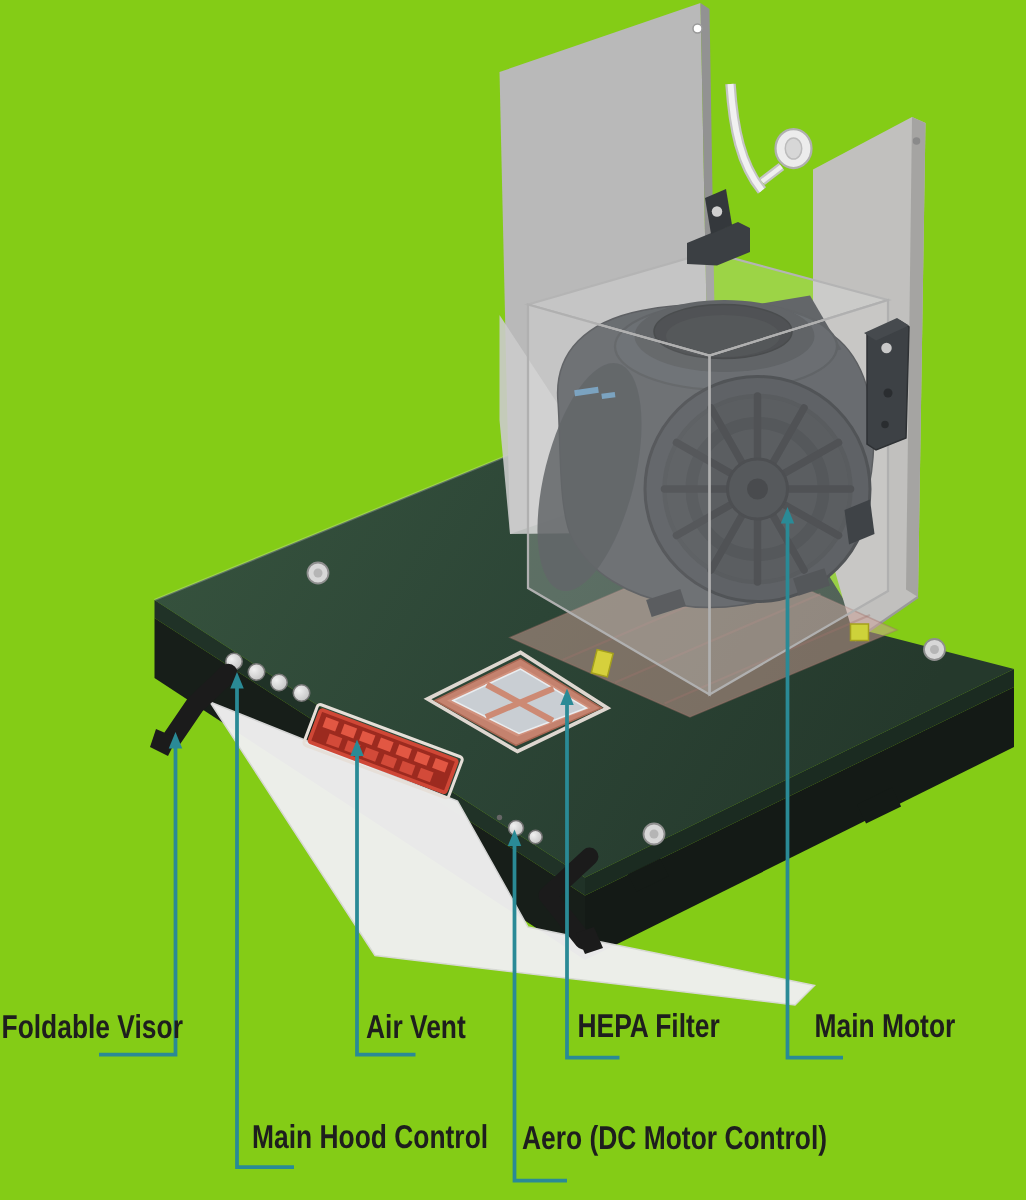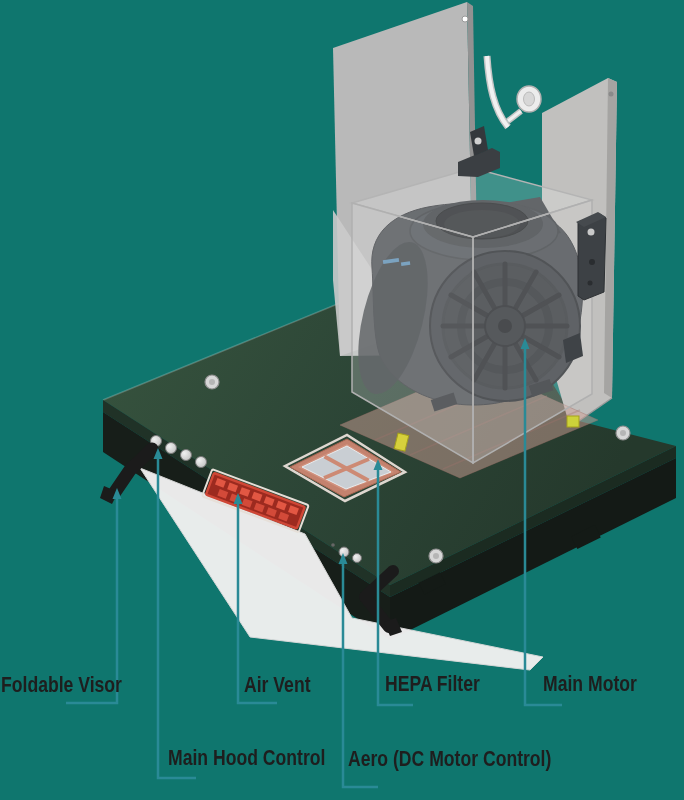--- a/index.html
+++ b/index.html
@@ -1,16 +1,16 @@
 <!DOCTYPE html>
 <html><head>
 <meta charset="utf-8">
 <style>
   html,body{margin:0;padding:0;background:#fff;}
-  .stage{position:relative;width:684px;height:800px;background:#0f766e;overflow:hidden;
+  .stage{position:relative;width:684px;height:800px;background:#84cc16;overflow:hidden;
          font-family:"Liberation Sans","DejaVu Sans",sans-serif;}
   .stage svg{position:absolute;left:0;top:0;}
   .callout-label{position:absolute;font-size:22px;font-weight:bold;color:#1e1e1e;
                  white-space:nowrap;transform:scaleX(0.80);transform-origin:left top;
                  letter-spacing:0px;line-height:25px;}
 </style>
 </head>
 <body>
 
 <div class="stage">

